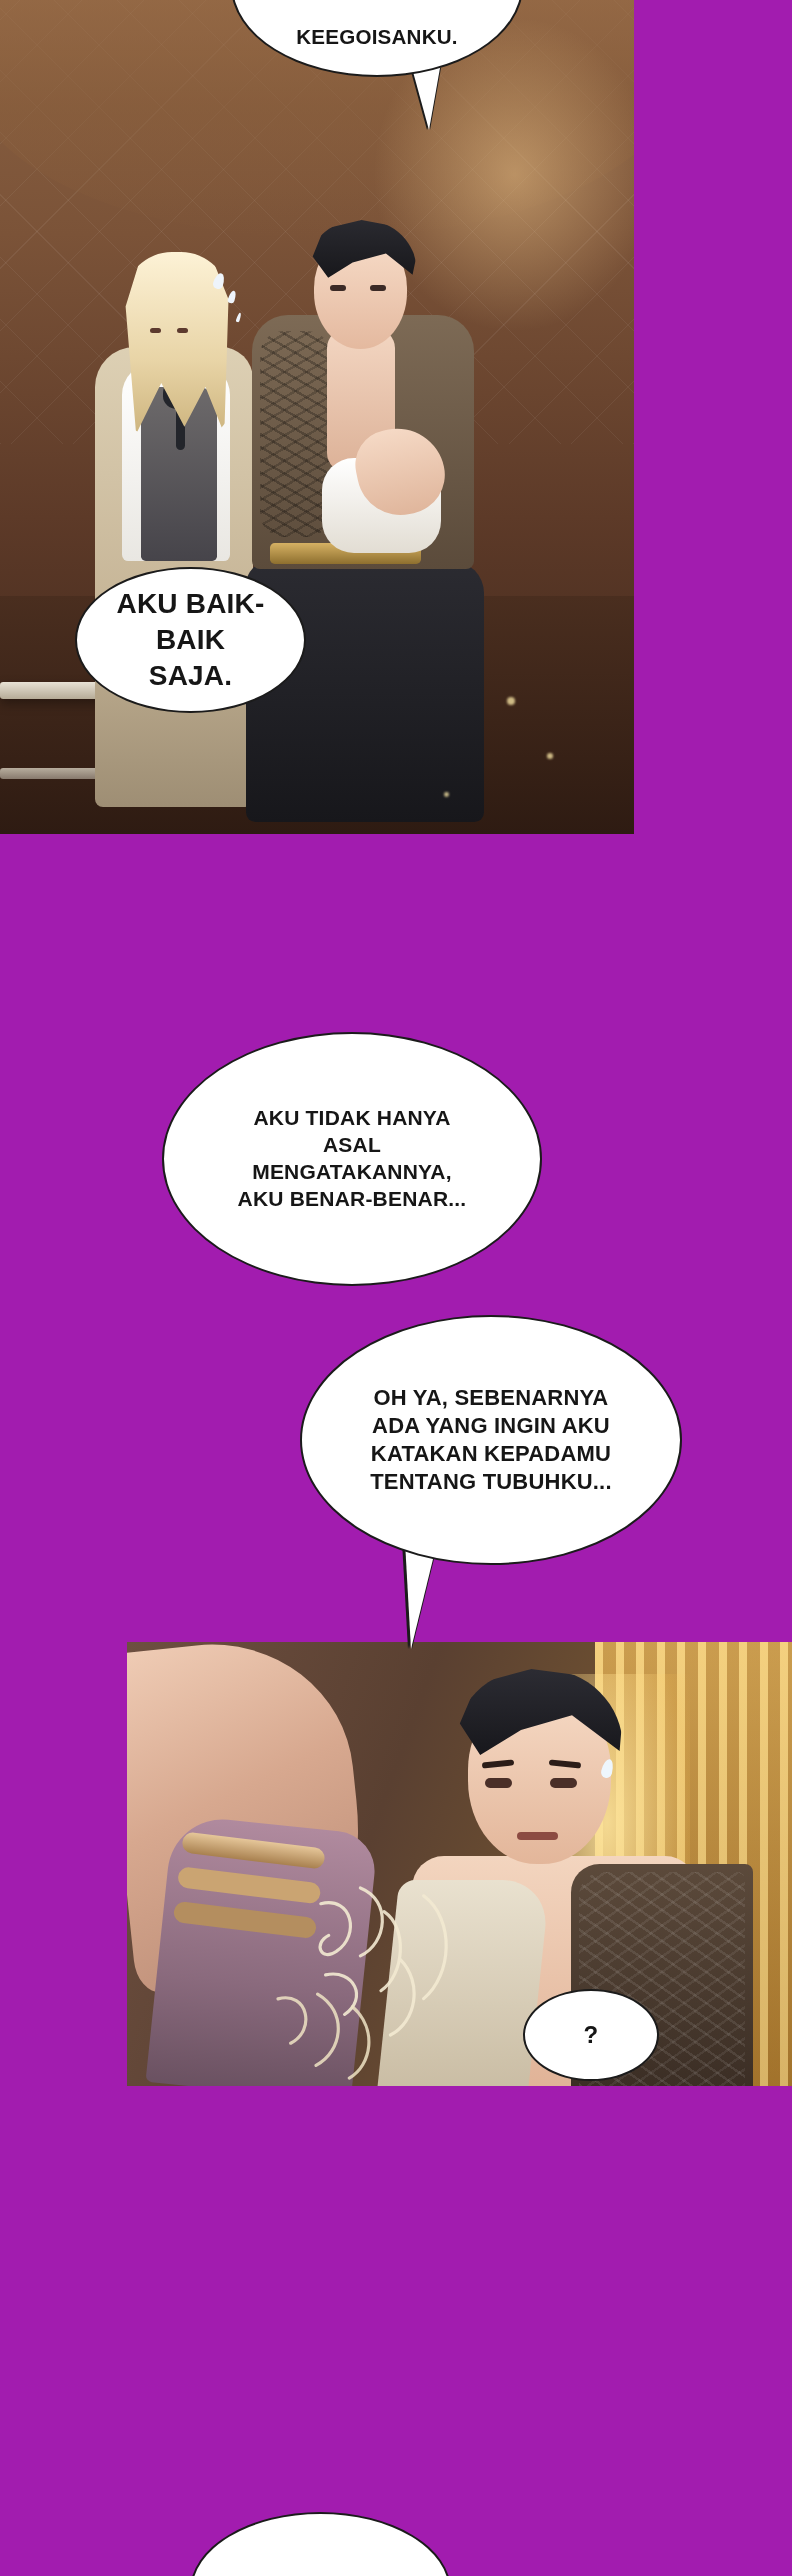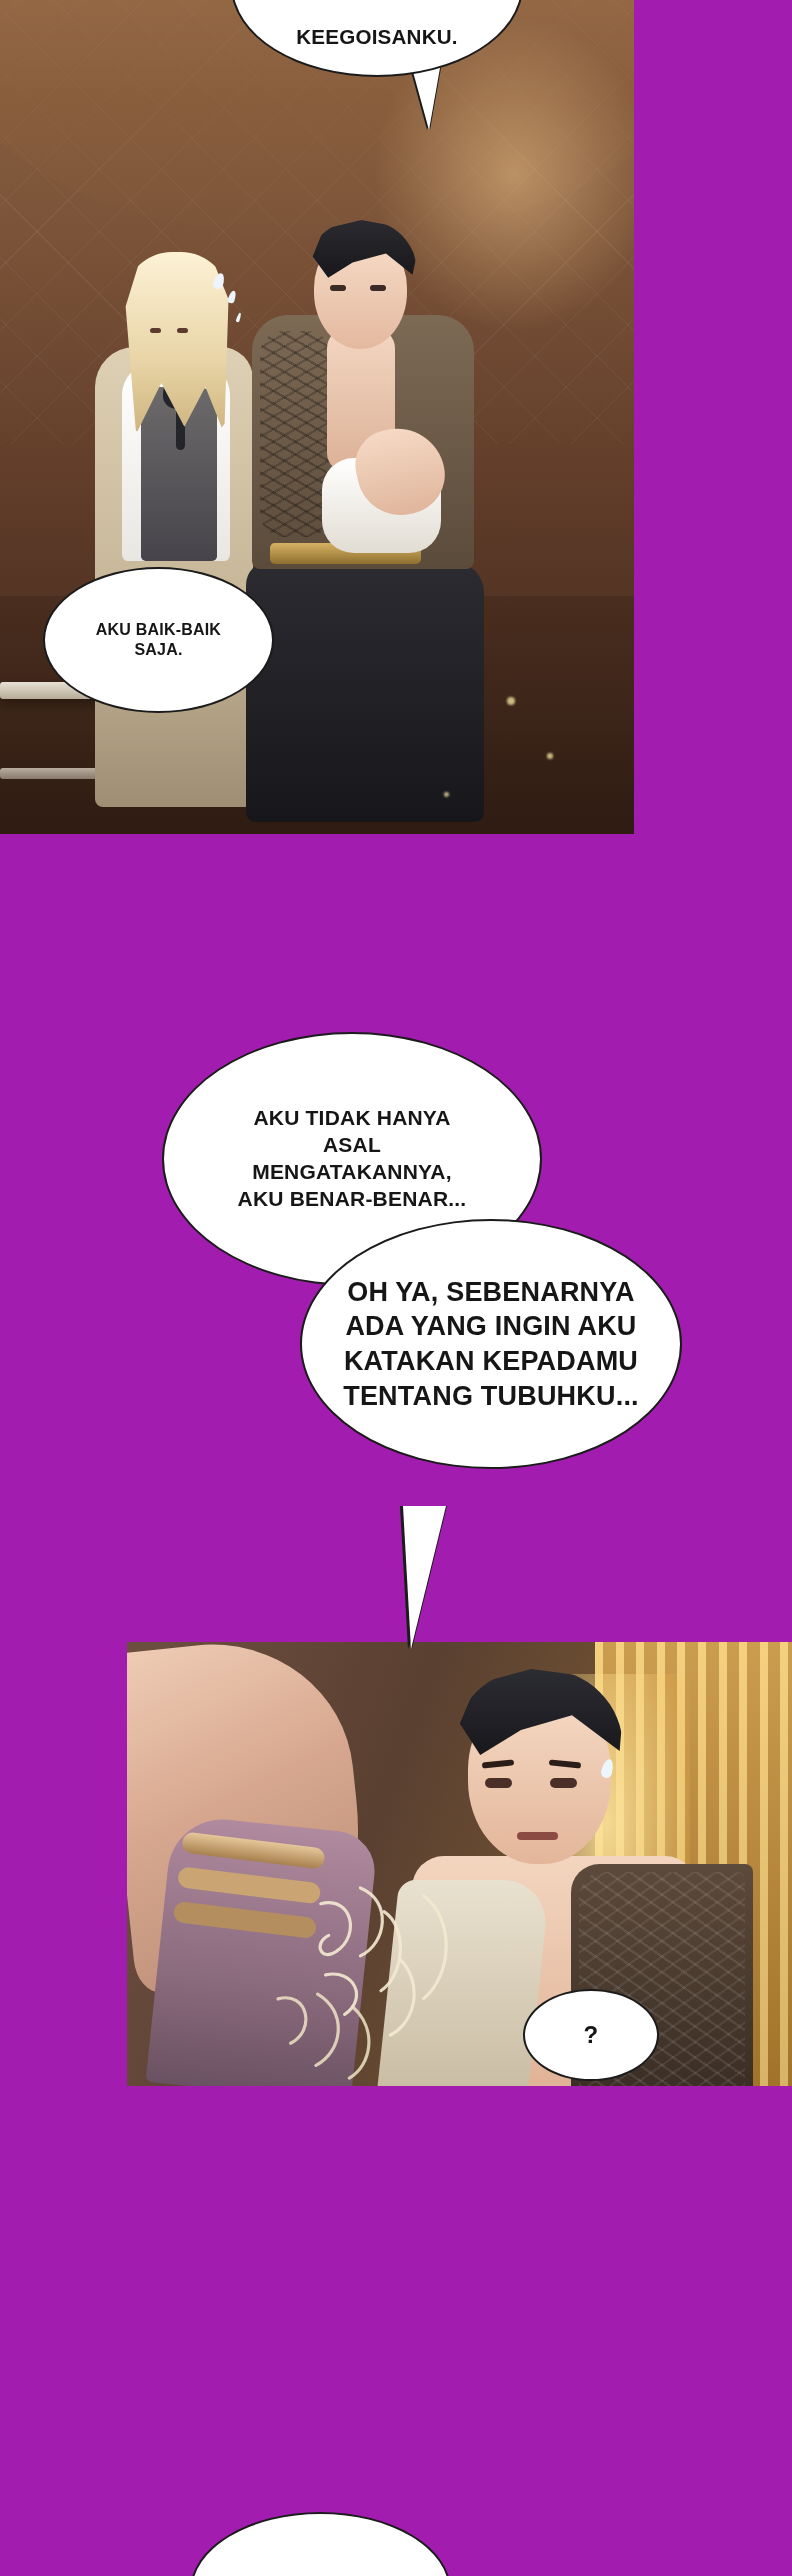--- a/index.html
+++ b/index.html
@@ -328,34 +328,34 @@
   #tail-1 {
     left: 412px; top: 68px;
     border-left: 17.4px solid transparent;
     border-right: 11px solid transparent;
     border-top: 62px solid #ffffff;
     filter: drop-shadow(1.6px 0 0 #1b1b1b) drop-shadow(-1.6px 0 0 #1b1b1b);
   }
 
   
   #bubble-2 {
-    left: 43px; top: 567px; width: 231px; height: 146px;
-    font-size: 16px; font-weight: 700;
+    left: 75px; top: 567px; width: 231px; height: 146px;
+    font-size: 28px; font-weight: 700;
   }
 
   
   #bubble-3 {
     left: 162px; top: 1032px; width: 380px; height: 254px;
     font-size: 21px; font-weight: 700;
   }
 
   
   #bubble-4 {
-    left: 300px; top: 1219px; width: 382px; height: 250px;
-    font-size: 27px; font-weight: 700;
+    left: 300px; top: 1315px; width: 382px; height: 250px;
+    font-size: 22px; font-weight: 700;
   }
   #tail-4 {
     left: 403px; top: 1506px;
     border-left: 8px solid transparent;
     border-right: 35px solid transparent;
     border-top: 143px solid #ffffff;
     filter: drop-shadow(1.6px 0 0 #1b1b1b) drop-shadow(-2.4px 0 0 #1b1b1b);
   }
 
   

